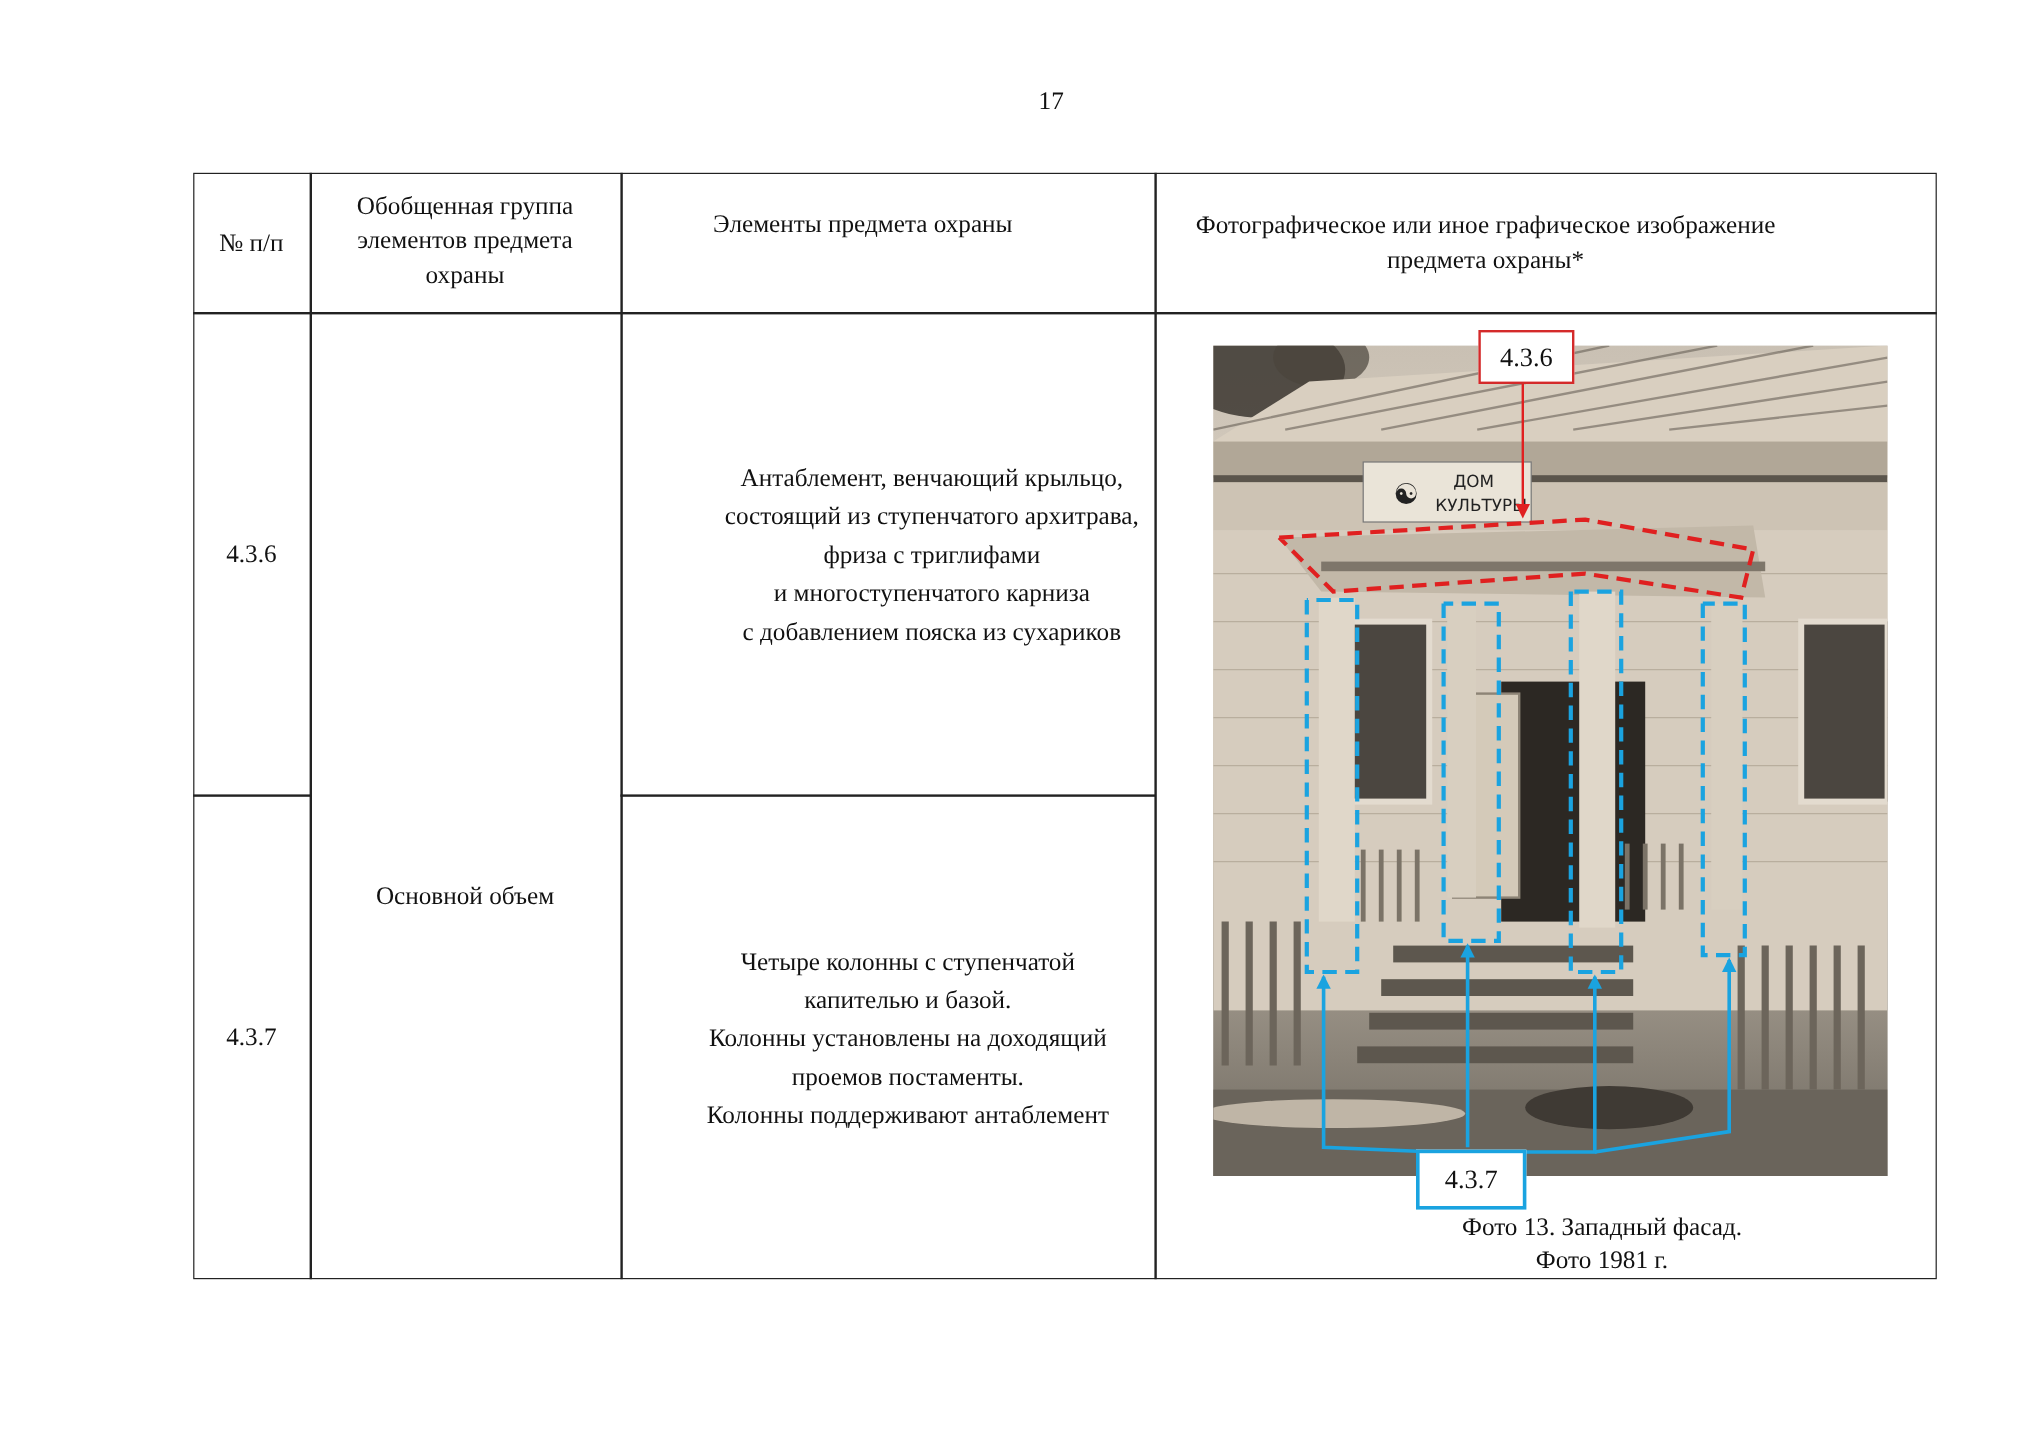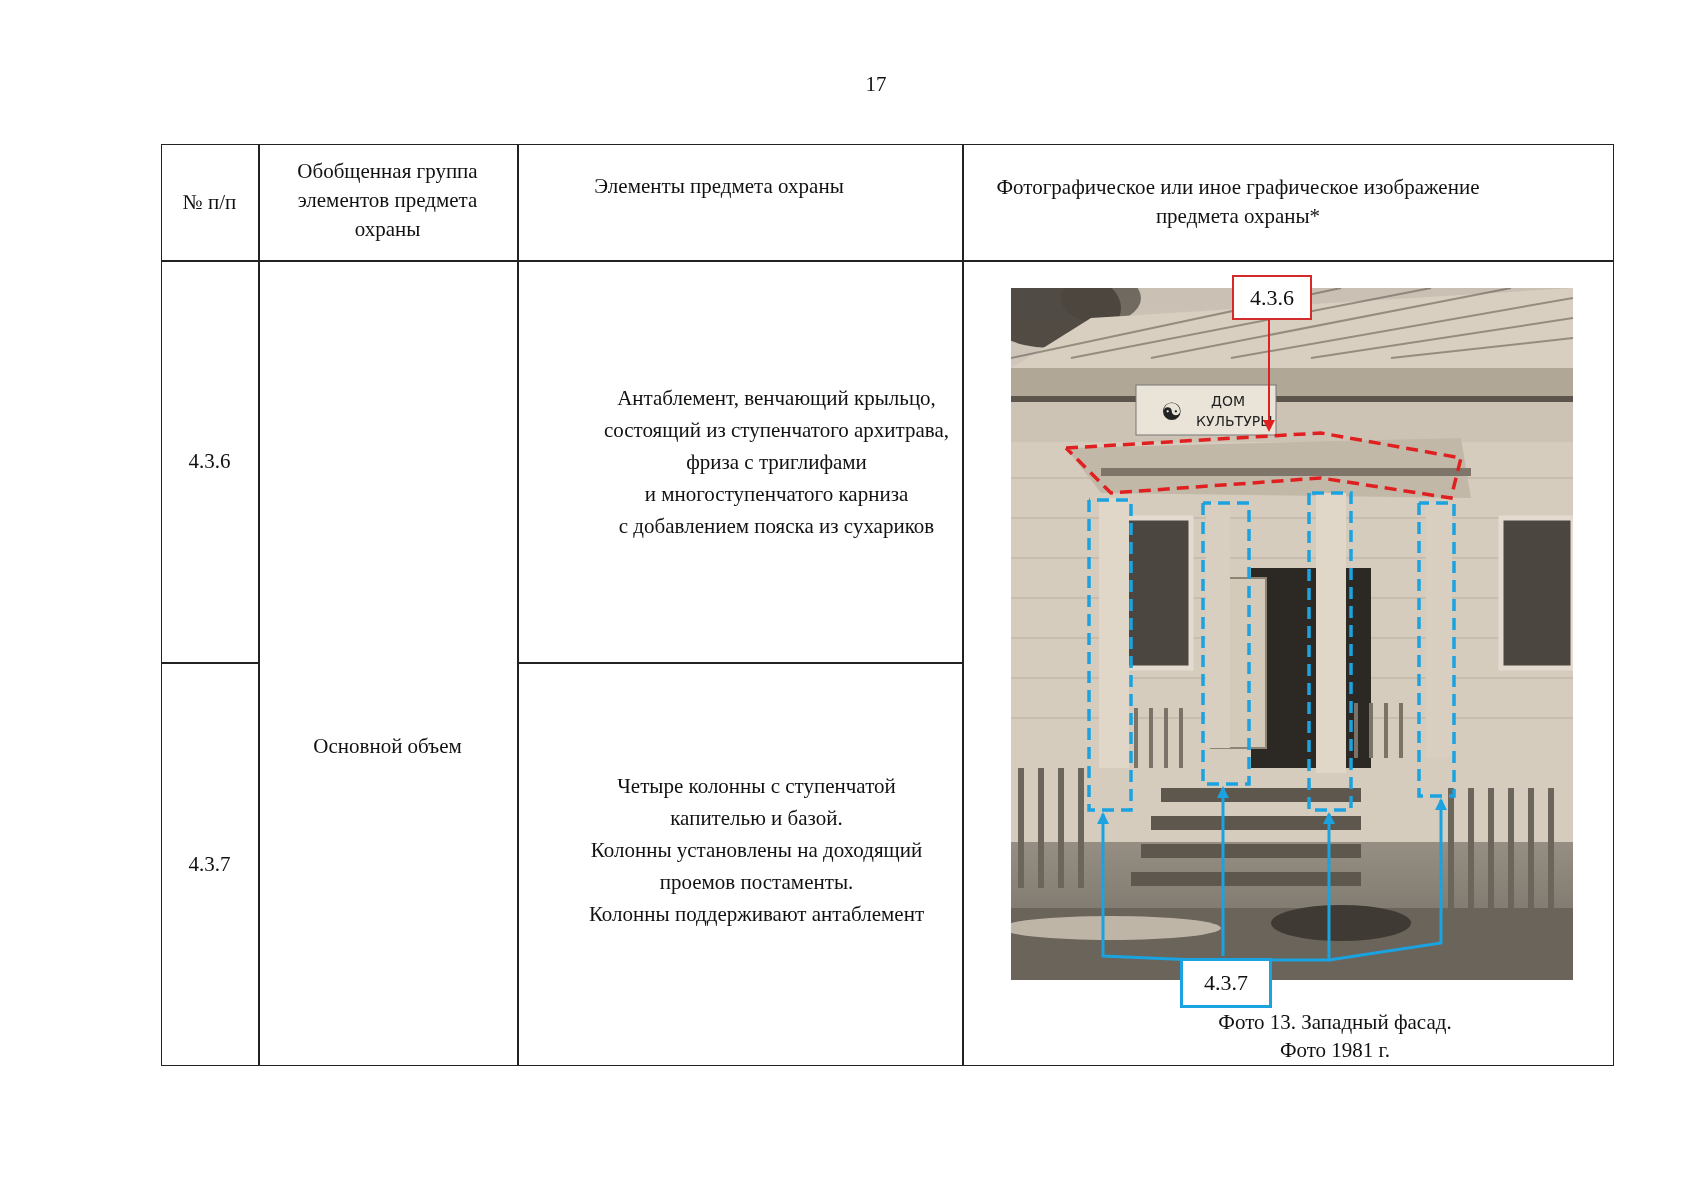--- a/index.html
+++ b/index.html
@@ -62,21 +62,21 @@
   <span>с добавлением пояска из сухариков</span>
 </div>
 
 <div class="cell" style="left:258px;top:261px;width:259px;height:970px;">
   <span>Основной объем</span>
 </div>
 
 <div class="cell" style="left:161px;top:663px;width:97px;height:403px;">
   <span>4.3.7</span>
 </div>
-<div class="cell" style="left:517px;top:648px;width:445px;height:403px;flex-direction:column;line-height:32px;padding-left:44px;">
+<div class="cell" style="left:517px;top:663px;width:445px;height:403px;flex-direction:column;line-height:32px;padding-left:44px;">
   <span>Четыре колонны с ступенчатой</span>
   <span>капителью и базой.</span>
   <span>Колонны установлены на доходящий</span>
   <span>проемов постаменты.</span>
   <span>Колонны поддерживают антаблемент</span>
 </div>
 
 <div class="photo">
   <svg class="overlay" width="562" height="692" viewBox="0 0 562 692">
 

